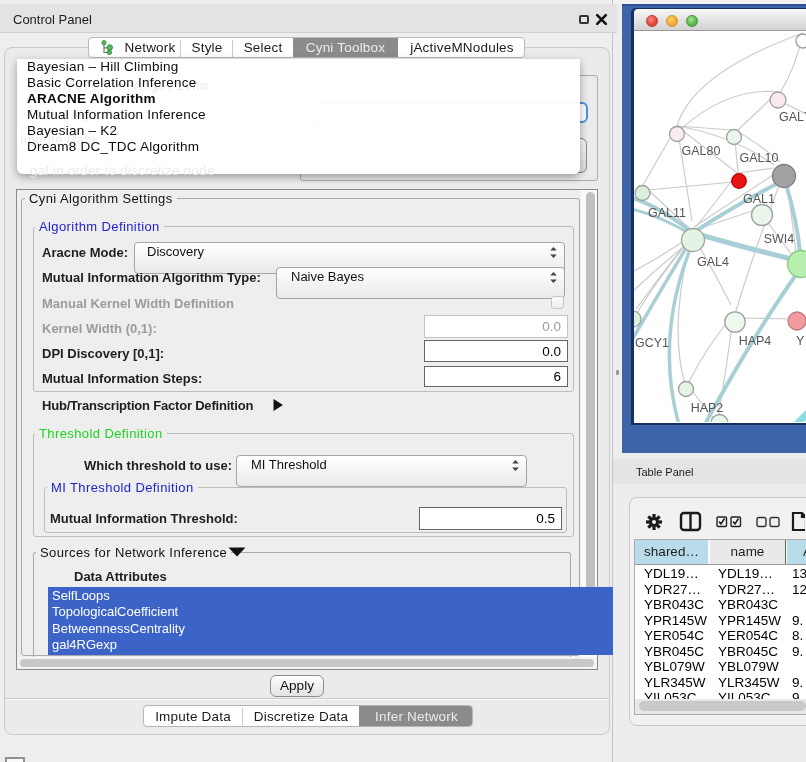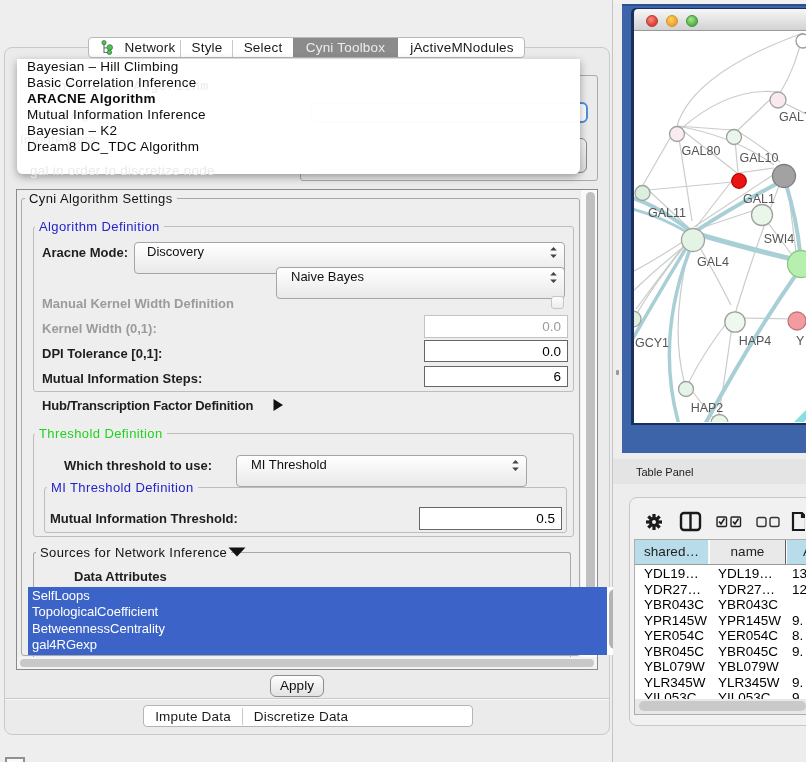--- a/index.html
+++ b/index.html
@@ -21,20 +21,27 @@
 </style>
 </head>
 <body>
 <div id="stage">
 
   <div class="abs" style="left:0;top:0;width:806px;height:4px;background:#f1f1f1;"></div>
   <div class="abs" style="left:2px;top:0;width:2px;height:2px;background:#666;"></div>
 
   <div class="abs" style="left:0;top:0;width:613px;height:762px;background:#eeeeee;border-right:1px solid #c4c4c4;">
 
+    <div class="abs" style="left:0;top:4px;width:617px;height:29px;background:#e3e3e3;border-bottom:1px solid #d0d0d0;">
+      <div class="abs" style="left:13px;top:8px;font-size:13px;color:#1c1c1c;">Control Panel</div>
+      <div class="abs" style="left:579px;top:11px;width:10px;height:9px;border:2px solid #333;border-radius:2px;"></div>
+      <svg class="abs" style="left:595px;top:9px;" width="13" height="13" viewBox="0 0 13 13">
+        <path d="M2.2 2.2 L10.8 10.8 M10.8 2.2 L2.2 10.8" stroke="#111" stroke-width="2.6" stroke-linecap="round"></path>
+      </svg>
+    </div>
 
     <div class="abs" style="left:4px;top:47px;width:606px;height:688px;background:#ebebeb;border:1px solid #c9c9c9;border-radius:8px;"></div>
 
     <div class="abs" style="left:88px;top:37px;width:437px;height:21px;background:#ffffff;border:1px solid #b9b9b9;border-radius:4px;overflow:hidden;color:#1a1a1a;">
       <div class="tabseg" style="left:0;width:104px;padding-left:18px;">Network</div>
       <div class="tsep" style="left:91px;"></div>
       <div class="tabseg" style="left:92px;width:52px;">Style</div>
       <div class="tsep" style="left:143px;"></div>
       <div class="tabseg" style="left:144px;width:60px;">Select</div>
       <div class="tabseg" style="left:204px;width:105px;background:#8b8b8b;color:#ececec;">Cyni Toolbox</div>
@@ -62,87 +69,89 @@
     <div class="gbox" style="left:33px;top:226px;width:541px;height:166px;border-color:#bdbdbd;"></div>
     <div class="grouplab" style="left:35px;top:220px;color:#2323cc;">Algorithm Definition</div>
 
     <div class="blab" style="left:42px;top:246px;">Aracne Mode:</div>
     <div class="combo" style="left:134px;top:242px;width:431px;">Discovery
       <svg class="arr" viewBox="0 0 9 15">
           <path d="M1.2 5.6 L4.5 2 L7.8 5.6 Z M1.2 9.4 L4.5 13 L7.8 9.4 Z" fill="#444"></path>
         </svg>
     </div>
 
+    <div class="blab" style="left:42px;top:271px;">Mutual Information Algorithm Type:</div>
     <div class="combo" style="left:276px;top:267px;width:289px;padding-left:14px;">Naive Bayes
       <svg class="arr" viewBox="0 0 9 15">
           <path d="M1.2 5.6 L4.5 2 L7.8 5.6 Z M1.2 9.4 L4.5 13 L7.8 9.4 Z" fill="#444"></path>
         </svg>
     </div>
 
     <div class="blab" style="left:42px;top:297px;color:#9b9b9b;">Manual Kernel Width Definition</div>
     <div class="abs" style="left:551px;top:296px;width:13px;height:13px;border:1px solid #c5c5c5;border-radius:3px;background:linear-gradient(#fdfdfd,#ececec);"></div>
 
     <div class="blab" style="left:42px;top:322px;color:#9b9b9b;">Kernel Width (0,1):</div>
     <div class="field" style="left:424px;top:315px;width:144px;height:23px;border-color:#c3c3c3;color:#9b9b9b;">0.0</div>
 
-    <div class="blab" style="left:42px;top:347px;">DPI Tolerance [0,1]:</div>
+    <div class="blab" style="left:42px;top:347px;">DPI Discovery [0,1]:</div>
     <div class="field" style="left:424px;top:340px;width:144px;height:22px;">0.0</div>
 
     <div class="blab" style="left:42px;top:372px;">Mutual Information Steps:</div>
     <div class="field" style="left:424px;top:366px;width:144px;height:21px;padding-top:2px;">6</div>
 
     <div class="blab" style="left:42px;top:399px;letter-spacing:-0.2px;">Hub/Transcription Factor Definition</div>
     <svg class="abs" style="left:272px;top:398px;" width="12" height="14" viewBox="0 0 12 14">
         <path d="M1.5 1 L11 7 L1.5 13 Z" fill="#111"></path>
       </svg>
 
     <div class="gbox" style="left:33px;top:433px;width:541px;height:104px;border-color:#bdbdbd;"></div>
     <div class="grouplab" style="left:35px;top:427px;color:#1ed31e;">Threshold Definition</div>
 
-    <div class="blab" style="left:64px;top:459px;">Which threshold to use:</div>
+    <div class="blab" style="left:84px;top:459px;">Which threshold to use:</div>
     <div class="combo" style="left:236px;top:455px;width:291px;padding-left:14px;">MI Threshold
       <svg class="arr" viewBox="0 0 9 15">
           <path d="M1.2 5.6 L4.5 2 L7.8 5.6 Z M1.2 9.4 L4.5 13 L7.8 9.4 Z" fill="#444"></path>
         </svg>
     </div>
 
     <div class="gbox" style="left:44px;top:487px;width:523px;height:46px;border-color:#bdbdbd;"></div>
     <div class="grouplab" style="left:47px;top:481px;color:#2323cc;">MI Threshold Definition</div>
 
     <div class="blab" style="left:50px;top:512px;">Mutual Information Threshold:</div>
     <div class="field" style="left:419px;top:507px;width:143px;height:23px;">0.5</div>
 
     <div class="gbox" style="left:33px;top:552px;width:538px;height:116px;border-bottom:none;"></div>
     <div class="grouplab" style="left:36px;top:546px;color:#111;">Sources for Network Inference</div>
     <svg class="abs" style="left:228px;top:547px;" width="18" height="10" viewBox="0 0 18 10">
         <path d="M0.5 0.5 L17.5 0.5 L9 9.5 Z" fill="#111"></path>
       </svg>
 
     <div class="blab" style="left:31px;top:570px;margin-left:43px;">Data Attributes</div>
 
-    <div class="abs" style="left:28px;top:587px;width:596px;height:68px;background:#3c63c8;overflow:hidden;">
+    <div class="abs" style="left:48px;top:587px;width:596px;height:68px;background:#3c63c8;overflow:hidden;">
       <div class="abs" style="left:0;right:17px;top:1px;bottom:0;color:#fff;font-size:13px;line-height:16.4px;padding-left:4px;">
         SelfLoops<br>TopologicalCoefficient<br>BetweennessCentrality<br>gal4RGexp
       </div>
       <div class="abs" style="right:0;top:0;width:17px;height:68px;background:#fdfdfd;"></div>
       <div class="abs" style="right:3px;top:2px;width:12px;height:60px;background:#b3b3b3;border-radius:6px;"></div>
     </div>
 
     <div class="abs" style="left:17px;top:657px;width:580px;height:12px;background:#f3f3f3;"></div>
     <div class="abs" style="left:20px;top:659px;width:574px;height:8px;background:#c8c8c8;border-radius:4px;"></div>
 
     <div class="abs" style="left:270px;top:675px;width:54px;height:22px;border:1px solid #8d8d8d;border-radius:6px;background:linear-gradient(#fefefe,#e2e2e2);text-align:center;line-height:20px;font-size:13.5px;color:#111;">Apply</div>
 
     <div class="abs" style="left:5px;top:698px;width:604px;height:1px;background:#c9c9c9;"></div>
     <div class="abs" style="left:5px;top:699px;width:604px;height:1px;background:#f8f8f8;"></div>
 
     <div class="abs" style="left:143px;top:705px;width:330px;height:22px;background:#fff;border:1px solid #b5b5b5;border-radius:4px;overflow:hidden;color:#1a1a1a;">
       <div class="tabseg" style="left:0;width:98px;height:22px;line-height:21px;">Impute Data</div>
       <div class="tsep" style="left:98px;"></div>
       <div class="tabseg" style="left:99px;width:116px;height:22px;line-height:21px;">Discretize Data</div>
+      <div class="tabseg" style="left:215px;width:115px;height:22px;line-height:21px;background:#8b8b8b;color:#ececec;">Infer Network</div>
     </div>
 
     <div class="abs" style="left:17px;top:59px;width:563px;height:115px;background:rgba(255,255,255,0.985);border-radius:0 0 6px 6px;box-shadow:0 3px 8px rgba(0,0,0,0.35);font-size:13.5px;letter-spacing:0.25px;color:#0c0c0c;">
       <div class="abs" style="left:33px;top:20px;color:#ececec;font-size:13.5px;font-family:Liberation Mono, monospace;">Inference Algorithm</div>
       <div class="abs" style="left:16px;top:49px;color:#efefef;font-size:12px;">Select Algorithm m</div>
       <div class="abs" style="left:3px;top:73px;color:#efefef;font-size:13.5px;">Impute Data</div>
       <div class="abs" style="left:13px;top:104px;color:#e8eaec;font-size:13.5px;">gal in order to discretize node</div>
       <div style="position:relative;z-index:2;padding-left:10px;line-height:16px;">Bayesian – Hill Climbing<br>Basic Correlation Inference<br><b>ARACNE Algorithm</b><br>Mutual Information Inference<br>Bayesian – K2<br>Dream8 DC_TDC Algorithm</div>
     </div>
   </div>

